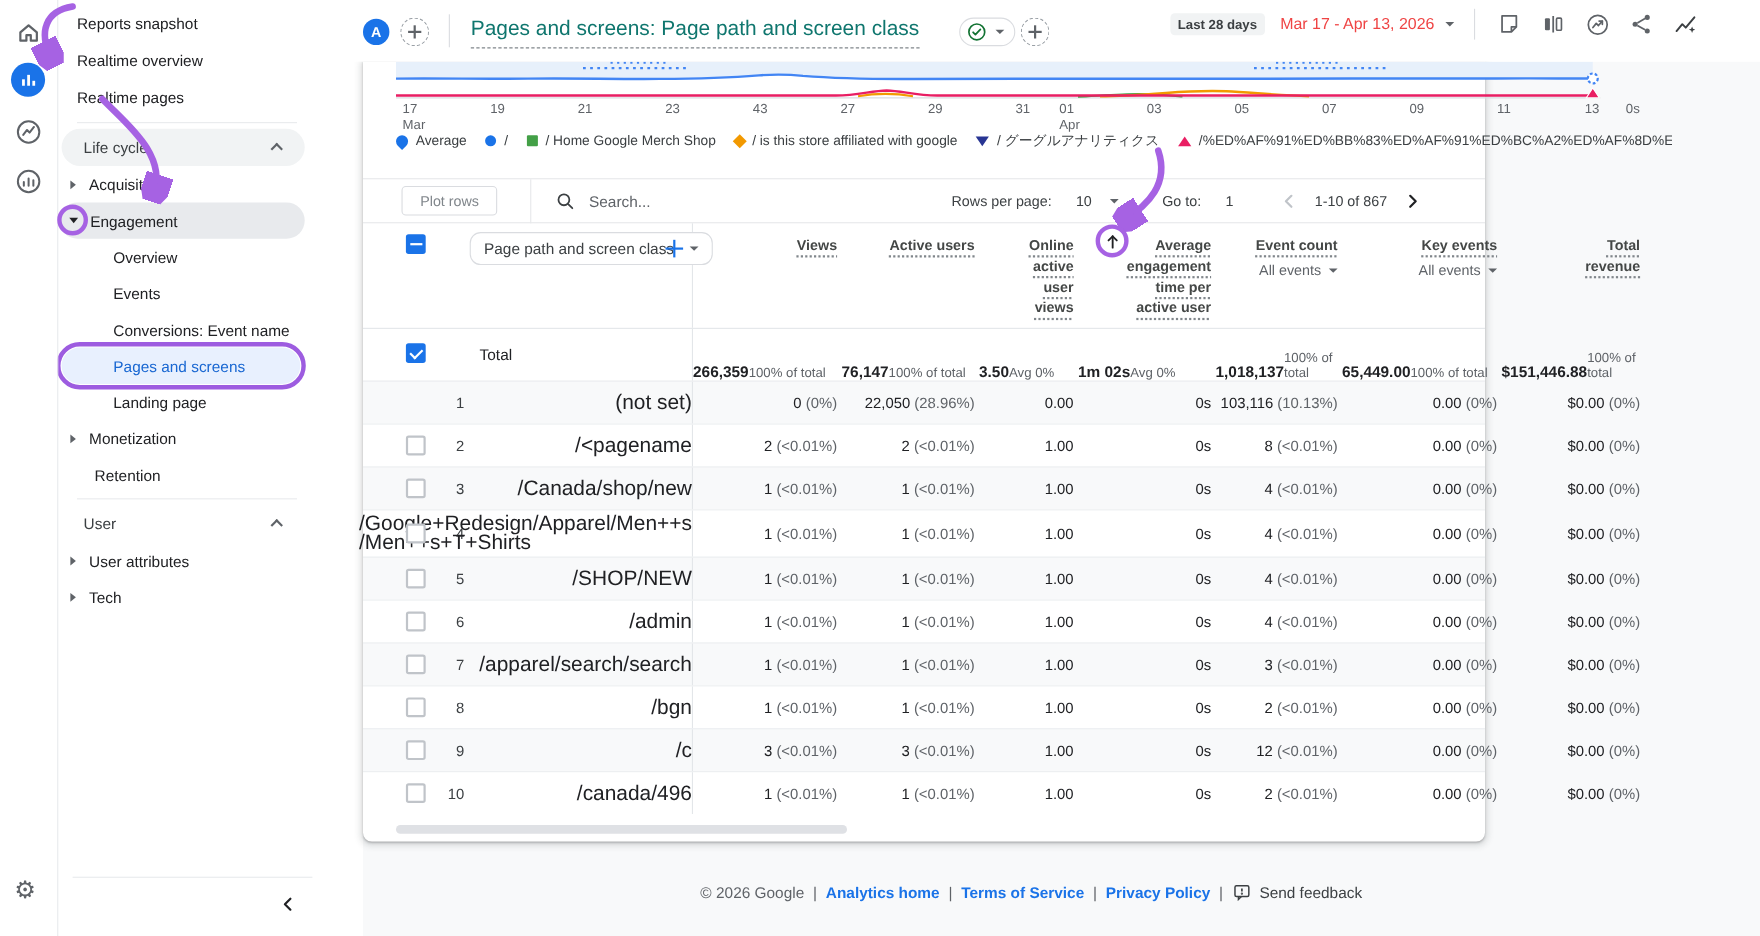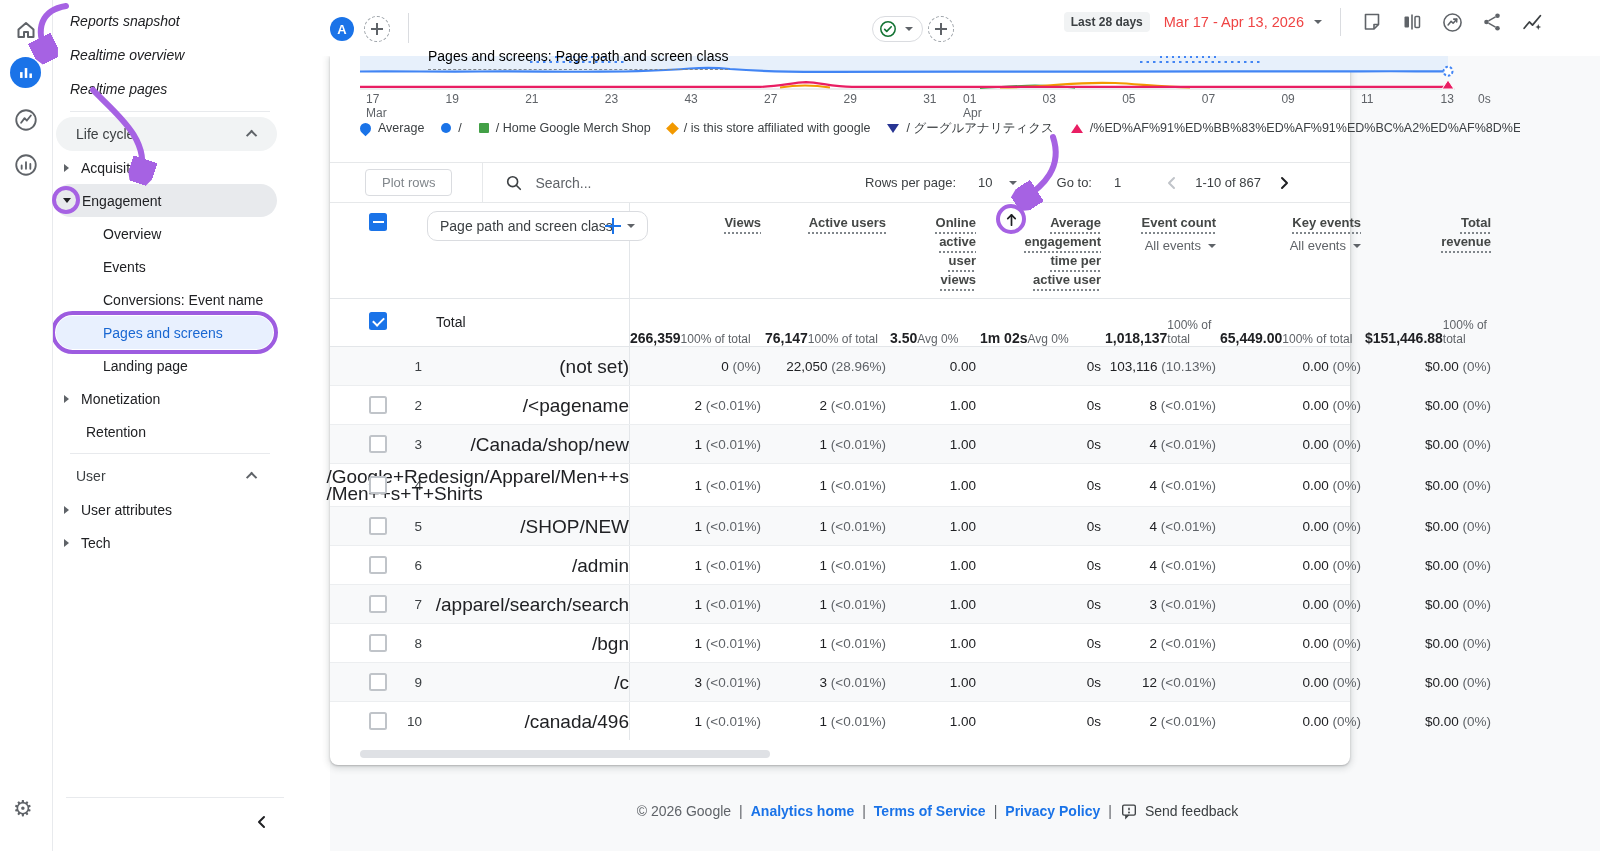--- a/index.html
+++ b/index.html
@@ -14,21 +14,21 @@
   .rail-line { position:absolute; left:52px; top:0; width:1px; height:851px; background:#e8eaed; z-index:6; }
   .rail-icon { position:absolute; left:10px; width:32px; height:32px; display:flex; align-items:center; justify-content:center; }
   .rail-icon svg { display:block; }
   .reports-circle { position:absolute; left:10px; top:57px; width:31px; height:31px; border-radius:50%;
     background:#1a73e8; display:flex; align-items:center; justify-content:center; }
   .gear { position:absolute; left:13px; top:798px; font-size:22px; color:#5f6368; line-height:1; }
 
   
   .sidebar { position:absolute; left:52px; top:4px; width:231px; z-index:5; font-size:14px; color:#202124; }
   .side-item { display:flex; align-items:center; cursor:pointer; }
-  .t-top { height:34px; padding-left:18px;font-style:italic; }
+  .t-top { height:34px; padding-left:18px; }
   .t-section { height:34px; padding-left:20px; color:#3c4043; margin:0 6px 0 4px; border-radius:17px; }
   .t-section.pill { background:#f1f3f4; }
   .t-group { height:33px; padding-left:12px; }
   .t-child { height:33px; padding-left:51px; }
   .t-group.noarrow { padding-left:34px; }
   .side-item.selected { background:#e8eaed; border-radius:17px; margin:0 6px 0 2px; padding-left:10px; }
   .side-item.active { background:#e8f0fe; color:#1967d2; border-radius:17px; margin:0 10px 0 4px; padding-left:47px; }
   .side-item.boxed { outline:4px solid #9d5ce0; outline-offset:1px; }
   .side-divider { height:1px; background:#e8eaed; margin:5px 13px 5px 18px; }
   .tri-right { width:0; height:0; border-left:5px solid #5f6368; border-top:4px solid transparent;
@@ -43,22 +43,22 @@
   
   .app-header { position:absolute; left:0; top:0; width:1600px; height:56px; background:#fff; z-index:4; }
   .avatar { position:absolute; left:330px; top:17px; width:24px; height:24px; border-radius:50%;
     background:#1a73e8; color:#fff; font-size:13px; font-weight:bold; display:flex; align-items:center; justify-content:center; }
   .dash-circle { position:absolute; top:16px; width:26px; height:26px; border:1.5px dashed #9aa0a6;
     border-radius:50%; display:flex; align-items:center; justify-content:center; cursor:pointer; }
   .plus-sym { position:relative; width:12px; height:12px; }
   .plus-sym::before { content:""; position:absolute; left:5px; top:0; width:2px; height:12px; background:#5f6368; }
   .plus-sym::after  { content:""; position:absolute; left:0; top:5px; width:12px; height:2px; background:#5f6368; }
   .hdr-divider { position:absolute; left:408px; top:13px; width:1px; height:30px; background:#dadce0; }
-  .report-title { position:absolute; left:428px; top:16px; font-size:14px; color:#000000;
-    border-bottom:1.5px dashed #80868b; padding-bottom:5px; white-space:nowrap;margin-top:32px; }
+  .report-title { position:absolute; left:428px; top:16px; font-size:19px; color:#0f766e;
+    border-bottom:1.5px dashed #80868b; padding-bottom:5px; white-space:nowrap; }
   .check-pill { position:absolute; left:872px; top:16px; height:26px; border:1px solid #dadce0; border-radius:13px;
     display:flex; align-items:center; padding:0 9px 0 6px; gap:8px; cursor:pointer; background:#fff; }
   .caret { width:0; height:0; border-top:4.5px solid #5f6368; border-left:4.5px solid transparent;
     border-right:4.5px solid transparent; display:inline-block; }
   .hdr-right { position:absolute; right:55px; top:0; height:44px; display:flex; align-items:center; gap:14px; }
   .preset-badge { font-size:12px; font-weight:bold; color:#3c4043; background:#f1f3f4; padding:3px 7px; border-radius:4px; }
   .date-range { font-size:14.5px; color:#ef4444; display:flex; align-items:center; gap:10px; cursor:pointer; }
   .hdr-vline { width:1px; height:28px; background:#dadce0; margin:0 4px; }
   .hdr-icon { width:26px; height:26px; display:flex; align-items:center; justify-content:center; cursor:pointer; }
 

